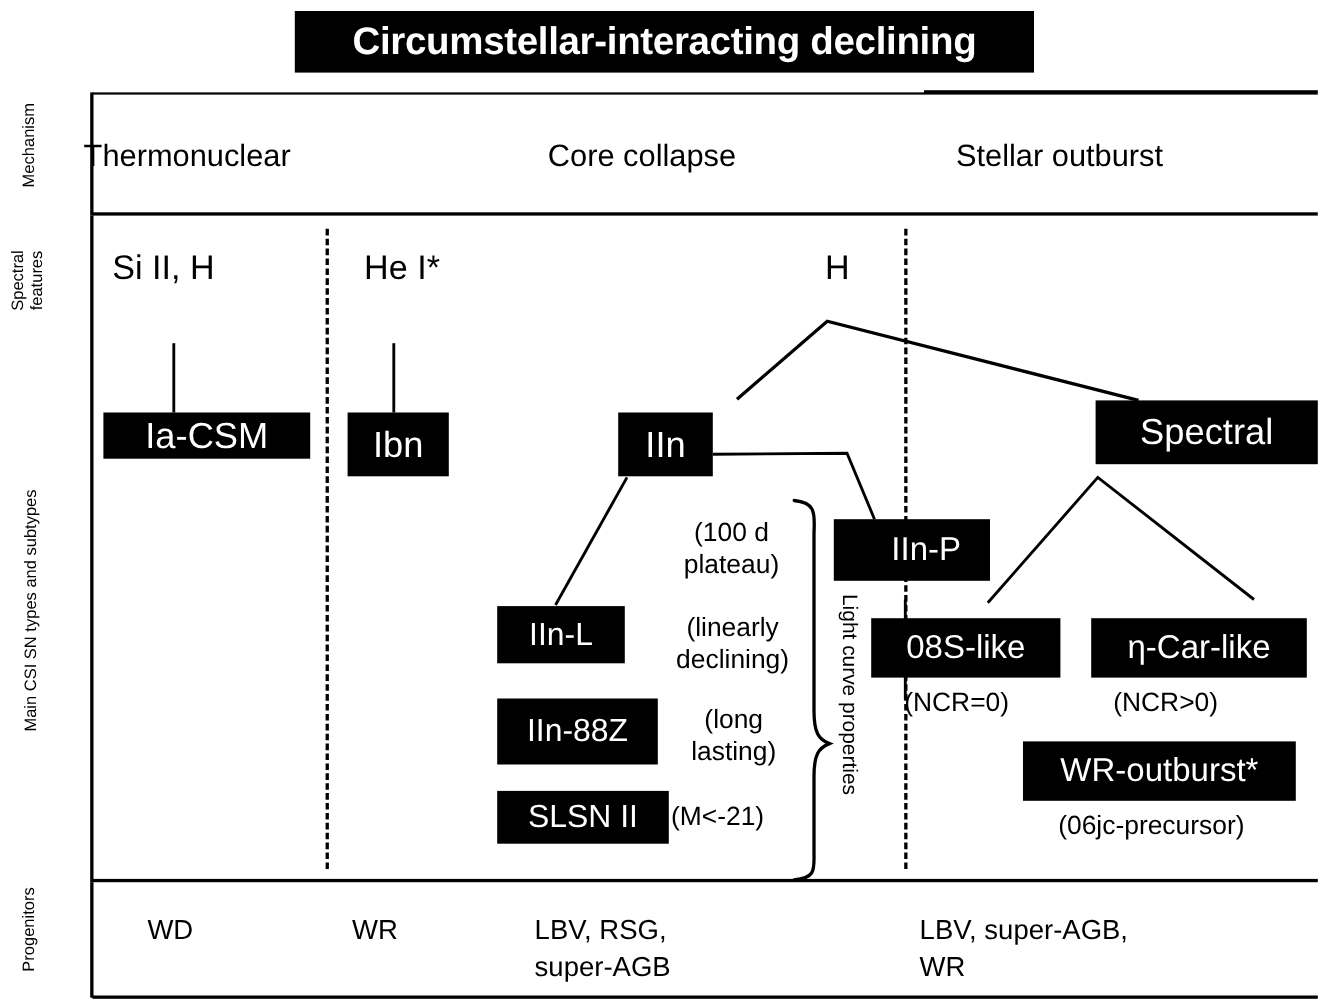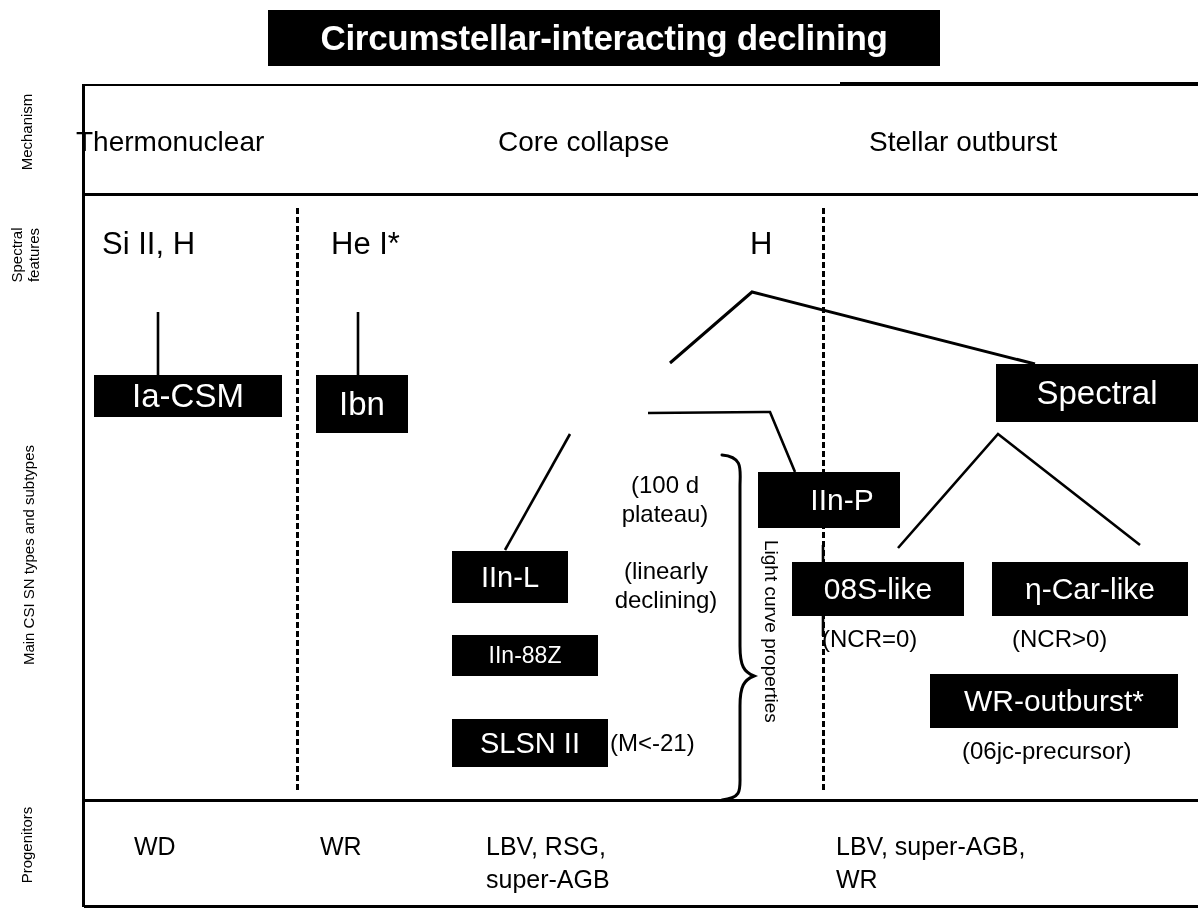--- a/index.html
+++ b/index.html
@@ -129,43 +129,46 @@
                L 740,646 C 740,666 744,672 754,676
                C 744,680 740,686 740,706
                L 740,775 C 740,790 742,798 722,800"></path>
     </g>
   </svg>
 
   <div class="abs boxlbl" style="left:94px; top:375px; width:188px; height:42px; font-size:33px;">Ia-CSM</div>
 
   <div class="abs boxlbl" style="left:316px; top:375px; width:92px; height:58px; font-size:33px;">Ibn</div>
 
+  <div class="abs boxlbl" style="left:562px; top:375px; width:86px; height:58px; font-size:33px;">IIn</div>
 
   <div class="abs boxlbl" style="left:996px; top:364px; width:202px; height:58px; font-size:33px;">Spectral</div>
 
   <div class="abs boxlbl" style="left:758px; top:472px; width:116px; height:56px; font-size:30px;padding-left:26px;">IIn-P</div>
 
   <div class="abs boxlbl" style="left:452px; top:551px; width:116px; height:52px; font-size:29px;">IIn-L</div>
 
-  <div class="abs boxlbl" style="left:452px; top:635px; width:146px; height:41px; font-size:23px;">IIn-88Z</div>
+  <div class="abs boxlbl" style="left:452px; top:635px; width:146px; height:60px; font-size:29px;">IIn-88Z</div>
 
   <div class="abs boxlbl" style="left:452px; top:719px; width:156px; height:48px; font-size:29px;">SLSN II</div>
 
   <div class="abs boxlbl" style="left:792px; top:562px; width:172px; height:54px; font-size:30px;">08S-like</div>
 
   <div class="abs boxlbl" style="left:992px; top:562px; width:196px; height:54px; font-size:30px;">η-Car-like</div>
 
   <div class="abs boxlbl" style="left:930px; top:674px; width:248px; height:54px; font-size:30px;">WR-outburst*</div>
 
   <div class="abs ann-c" style="left:600px; top:470px; width:130px;">(100 d
 plateau)</div>
 
   <div class="abs ann-c" style="left:598px; top:556px; width:136px;">(linearly
 declining)</div>
 
+  <div class="abs ann-c" style="left:608px; top:640px; width:118px;">(long
+lasting)</div>
 
   <div class="abs ann" style="left:610px; top:728px;">(M&lt;-21)</div>
 
   <div class="abs ann" style="left:822px; top:624px;">(NCR=0)</div>
 
   <div class="abs ann" style="left:1012px; top:624px;">(NCR&gt;0)</div>
 
   <div class="abs ann" style="left:962px; top:736px;">(06jc-precursor)</div>
 
   <div class="abs" id="lightcurve-label" style="left:782px; top:540px;">Light curve properties</div>

